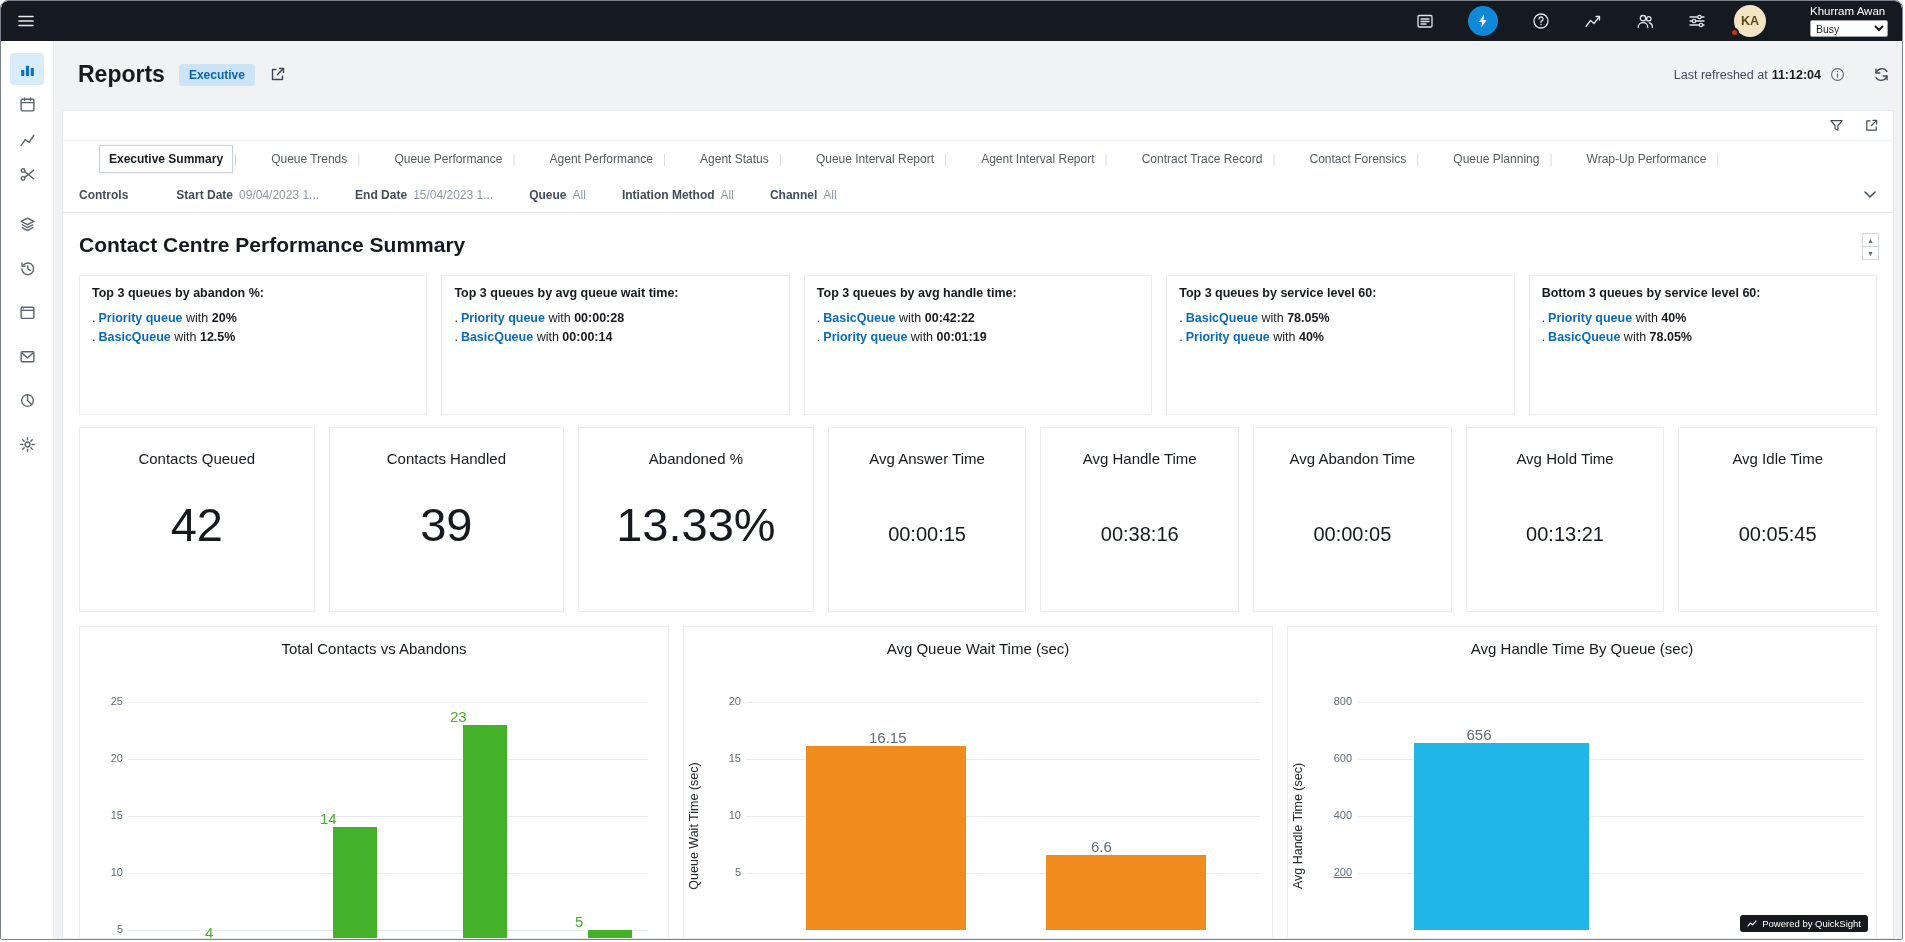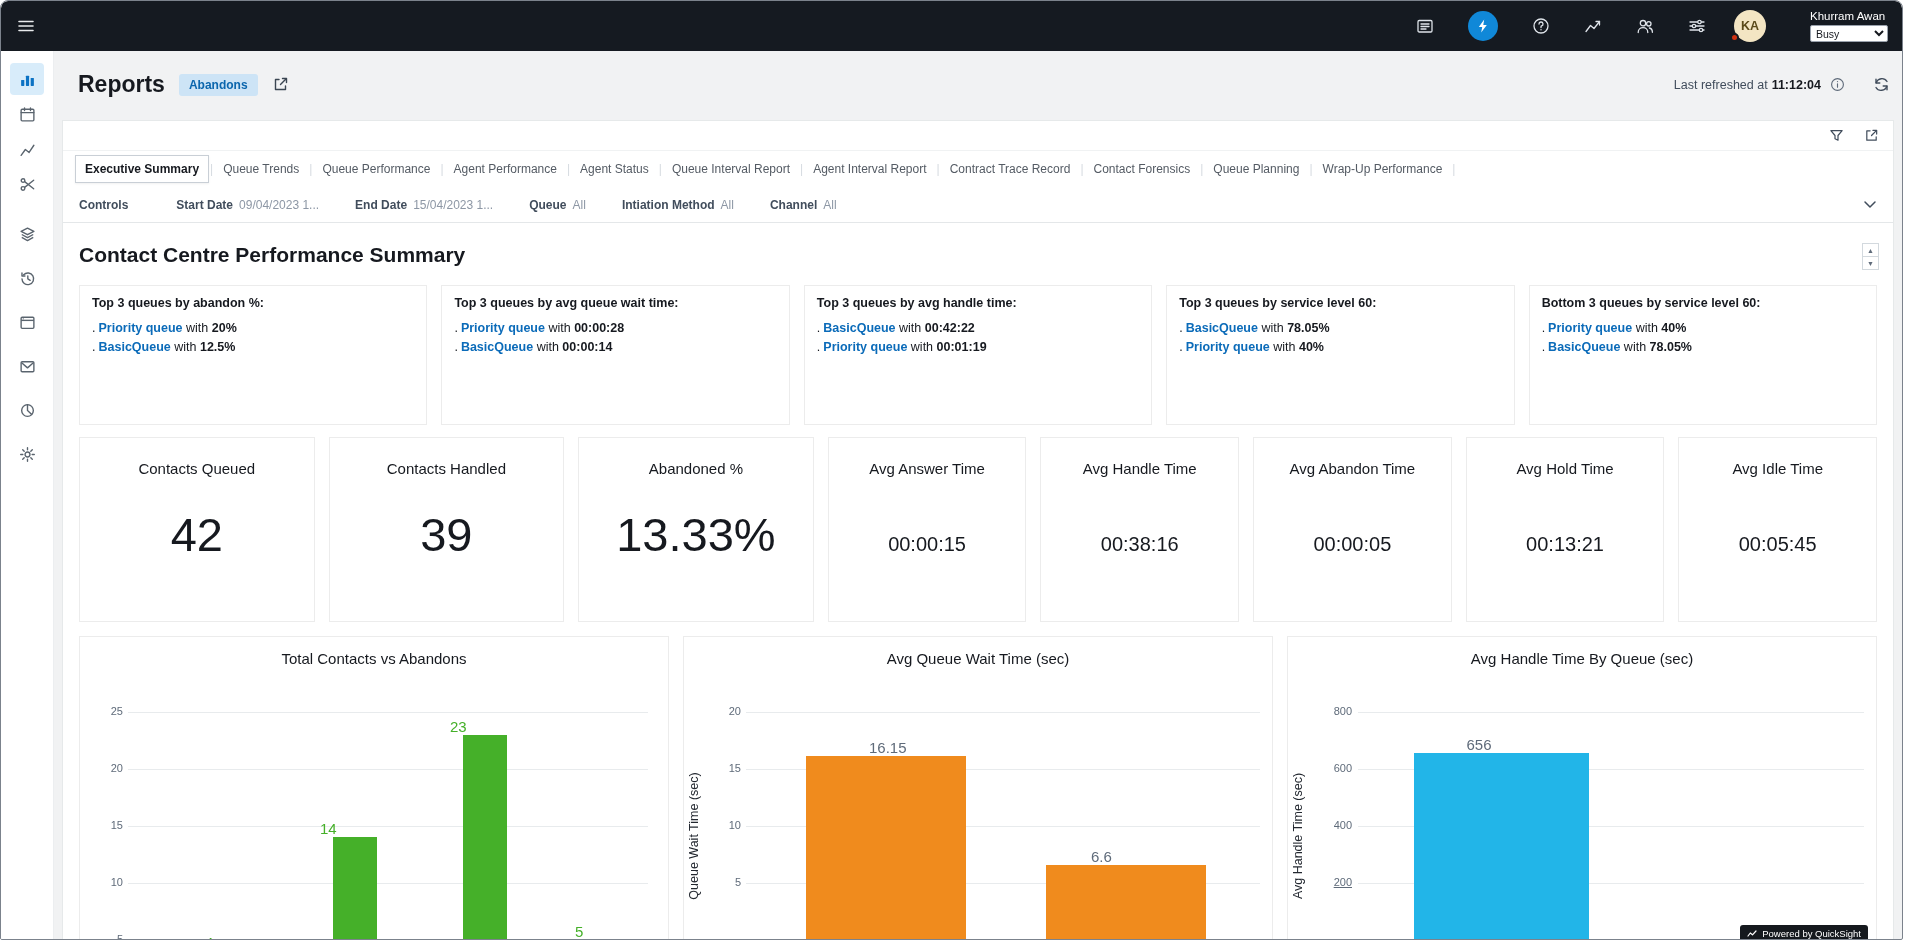--- a/index.html
+++ b/index.html
@@ -4,21 +4,21 @@
 <style>
   html,body{margin:0;padding:0;background:#fff;overflow:hidden;}
   *{box-sizing:border-box;}
   .window{
     width:1903px;height:940px;border:1px solid #7b828c;border-radius:8px 8px 2px 2px;
     overflow:hidden;background:#f1f2f3;position:relative;
     font-family:"Liberation Sans","DejaVu Sans",sans-serif;font-size:13px;color:#16191f;
   }
   svg{display:block;}
   
-  .topbar{height:50px;background:#151a21;display:flex;align-items:center;padding:0 14px 0 12px;border-radius:7px 7px 0 0;}
+  .topbar{height:40px;background:#151a21;display:flex;align-items:center;padding:0 14px 0 12px;border-radius:7px 7px 0 0;}
   .hamburger{color:#e9ebed;padding:4px;cursor:pointer;}
   .tb-right{margin-left:auto;display:flex;align-items:center;gap:34px;}
   .tb-icon{color:#dfe4ea;cursor:pointer;display:flex;align-items:center;justify-content:center;}
   .tb-icon.accent{width:30px;height:30px;border-radius:50%;background:#1088d8;}
   .avatar{width:32px;height:32px;border-radius:50%;background:#f3e5c3;color:#5b4a1a;font-weight:bold;
     font-size:12.5px;display:flex;align-items:center;justify-content:center;position:relative;margin-left:-6px;cursor:pointer;}
   .status-dot{position:absolute;left:-4px;bottom:0;width:9px;height:9px;border-radius:50%;background:#d13212;border:2px solid #151a21;}
   .userbox{margin-left:10px;display:flex;flex-direction:column;align-items:flex-start;}
   .username{color:#fff;font-size:11.5px;line-height:13px;}
   .userbox select{margin-top:2px;width:78px;height:17px;font-size:10.5px;border:1px solid #9aa2ad;border-radius:2px;
@@ -39,21 +39,21 @@
   .ph-right{margin-left:auto;display:flex;align-items:center;font-size:12.5px;color:#414d5c;}
   .ph-right b{margin-left:4px;color:#16191f;}
   .info-btn{margin-left:9px;color:#5f6b7a;cursor:pointer;}
   .sync-btn{margin-left:28px;color:#414d5c;cursor:pointer;}
   
   .panel{margin:0 8px;background:#fff;border:1px solid #e6e9ea;flex:1;display:flex;flex-direction:column;min-height:0;}
   .panel-toolbar{height:30px;display:flex;align-items:center;justify-content:flex-end;gap:20px;padding:0 14px;border-bottom:1px solid #f0f2f3;color:#414d5c;}
   .panel-toolbar .pt-btn{cursor:pointer;}
   .tabs{display:flex;align-items:center;height:36px;padding:0 12px;font-size:12px;color:#545b64;overflow:hidden;white-space:nowrap;}
   .tab{display:flex;align-items:center;cursor:pointer;}
-  .tab .lbl{padding:6px 9px;}
+  .tab .lbl{padding:6px 9px;margin-left:24px;}
   .tab.active .lbl{border:1px solid #c9cfd6;background:#fff;font-weight:bold;color:#16191f;box-shadow:0 1px 2px rgba(0,0,0,.06);}
   .tab::after{content:"|";color:#d6dbe0;margin:0 1px;}
   .controls{display:flex;align-items:center;height:36px;padding:0 16px;border-bottom:1px solid #e4e7e9;font-size:12px;}
   .controls-label{color:#414d5c;font-weight:600;margin-right:48px;}
   .filters{display:flex;align-items:center;gap:36px;}
   .filter{cursor:pointer;white-space:nowrap;}
   .filter b{color:#414d5c;margin-right:6px;}
   .filter i{font-style:normal;color:#8d97a5;}
   .ctl-chevron{margin-left:auto;color:#414d5c;cursor:pointer;}
   
@@ -222,21 +222,21 @@
             <circle cx="8" cy="8" r="2.3"></circle>
             <path d="M8 1.6v2M8 12.4v2M1.6 8h2M12.4 8h2M3.5 3.5l1.4 1.4M11.1 11.1l1.4 1.4M12.5 3.5l-1.4 1.4M4.9 11.1l-1.4 1.4"></path>
           </svg>
       </div>
     </nav>
 
     <main class="content">
 
       <div class="page-header">
         <h1 class="page-title">Reports</h1>
-        <span class="badge">Abandons</span>
+        <span class="badge">Executive</span>
         <span class="hd-btn">
           <svg width="17" height="17" viewBox="0 0 17 17" fill="none" stroke="currentColor" stroke-width="1.4" stroke-linecap="round" stroke-linejoin="round">
               <path d="M7 3.5H3.5v10h10V10"></path>
               <path d="M10.5 2.5h4v4"></path>
               <path d="M14.2 2.8L8.5 8.5"></path>
             </svg>
         </span>
         <div class="ph-right">
           <span>Last refreshed at</span>
           <b>11:12:04</b>

